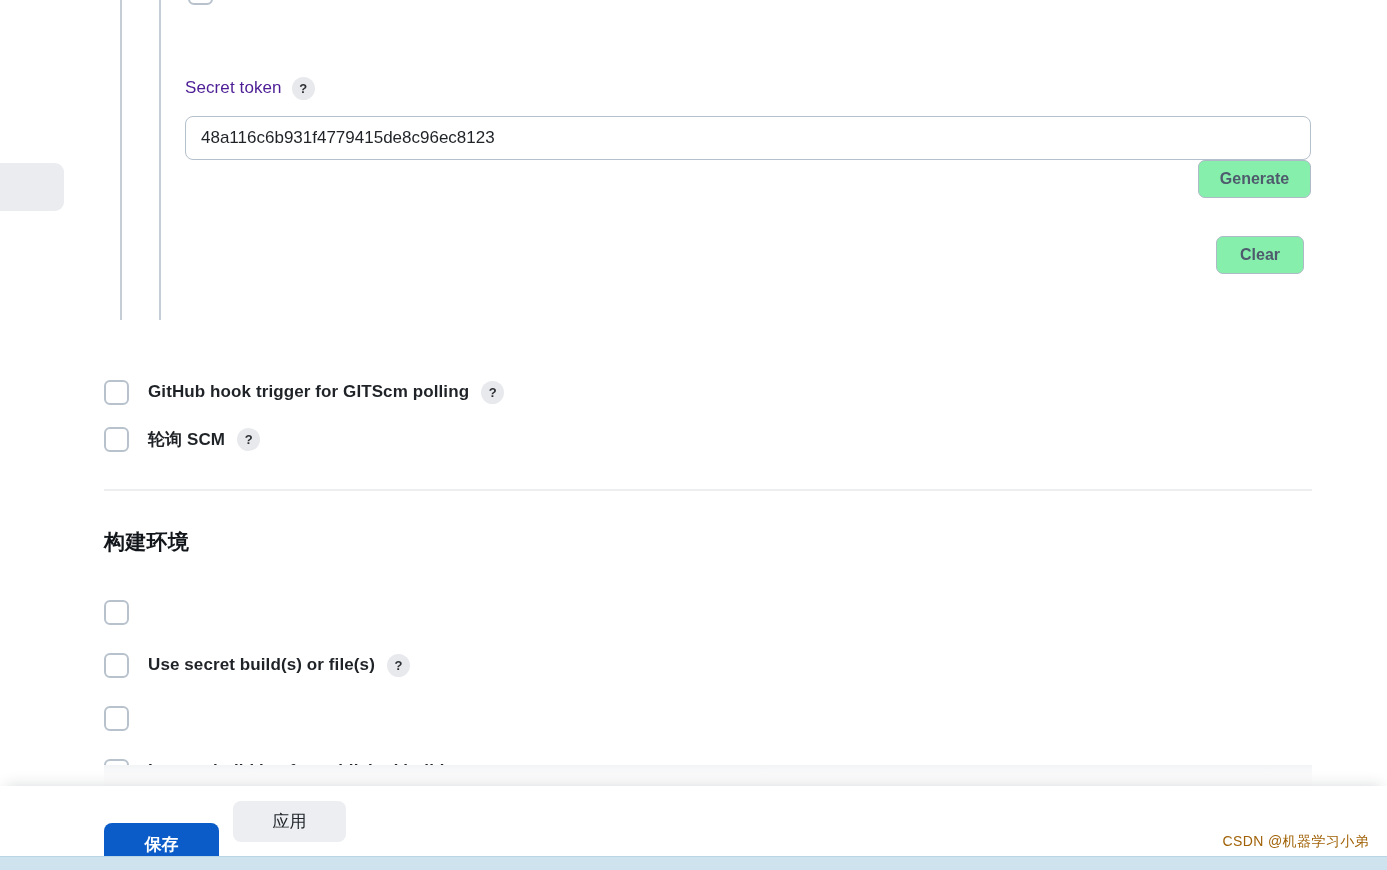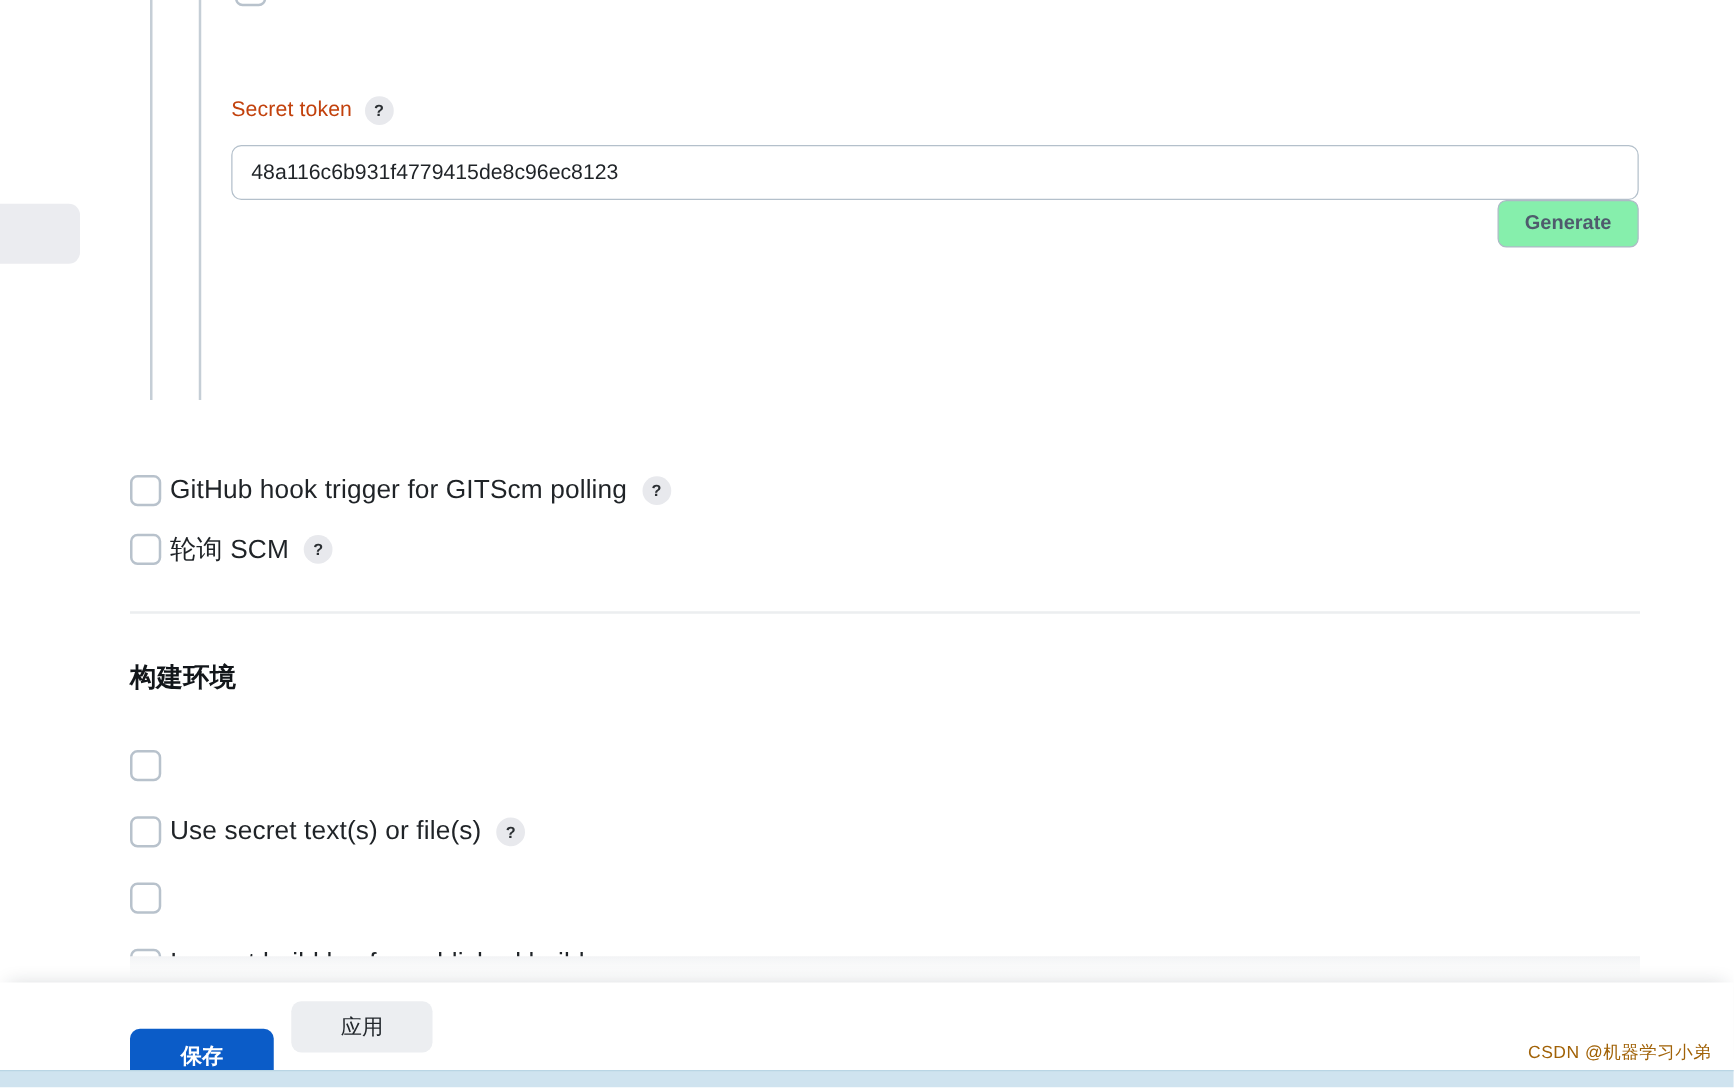--- a/index.html
+++ b/index.html
@@ -54,21 +54,21 @@
     width: 1126px;
   }
   .field-label-row {
     display: flex;
     align-items: center;
     gap: 10px;
     height: 28px;
   }
   .field-label {
     font-size: 17px;
-    color: #c2410c;
+    color: #4c1d95;
     letter-spacing: .1px;
   }
   .help-badge {
     width: 23px;
     height: 23px;
     border-radius: 50%;
     background: #e8e9ed;
     color: #2b2f33;
     font-size: 13px;
     font-weight: bold;
@@ -130,25 +130,26 @@
   .checkbox {
     width: 25px;
     height: 25px;
     min-width: 25px;
     border: 2px solid #b8c2cc;
     border-radius: 6px;
     background: #fff;
     cursor: pointer;
   }
   .check-label {
-    font-size: 21px;
+    font-size: 17px;
     color: #1f2327;
-    margin-left: 7px;
+    margin-left: 19px;
     white-space: nowrap;
     letter-spacing: .1px;
+    font-weight: bold;
   }
   .check-row .help-badge { margin-left: 12px; }
 
   .triggers {
     position: absolute;
     left: 104px;
     top: 376px;
   }
   .triggers .check-row { margin-bottom: 15px; }
 
@@ -282,20 +283,23 @@
 
 <div class="token-block">
   <div class="field-label-row">
     <span class="field-label">Secret token</span>
     <span class="help-badge">?</span>
   </div>
   <input class="token-input" type="text" value="48a116c6b931f4779415de8c96ec8123" style="">
   <div class="btn-row-generate">
     <button class="btn-outline" id="generate-btn">Generate</button>
   </div>
+  <div class="btn-row-clear">
+    <button class="btn-outline" id="clear-btn">Clear</button>
+  </div>
 </div>
 
 <div class="triggers">
   <div class="check-row">
     <div class="checkbox"></div>
     <span class="check-label">GitHub hook trigger for GITScm polling</span>
     <span class="help-badge">?</span>
   </div>
   <div class="check-row">
     <div class="checkbox"></div>
@@ -307,21 +311,21 @@
 <div class="divider"></div>
 
 <div class="section-heading">构建环境</div>
 
 <div class="env-list">
   <div class="check-row">
     <div class="checkbox"></div>
   </div>
   <div class="check-row">
     <div class="checkbox"></div>
-    <span class="check-label">Use secret text(s) or file(s)</span>
+    <span class="check-label">Use secret build(s) or file(s)</span>
     <span class="help-badge">?</span>
   </div>
   <div class="check-row">
     <div class="checkbox"></div>
   </div>
   <div class="check-row">
     <div class="checkbox"></div>
     <span class="check-label">Inspect build log for published build scans</span>
   </div>
 </div>

